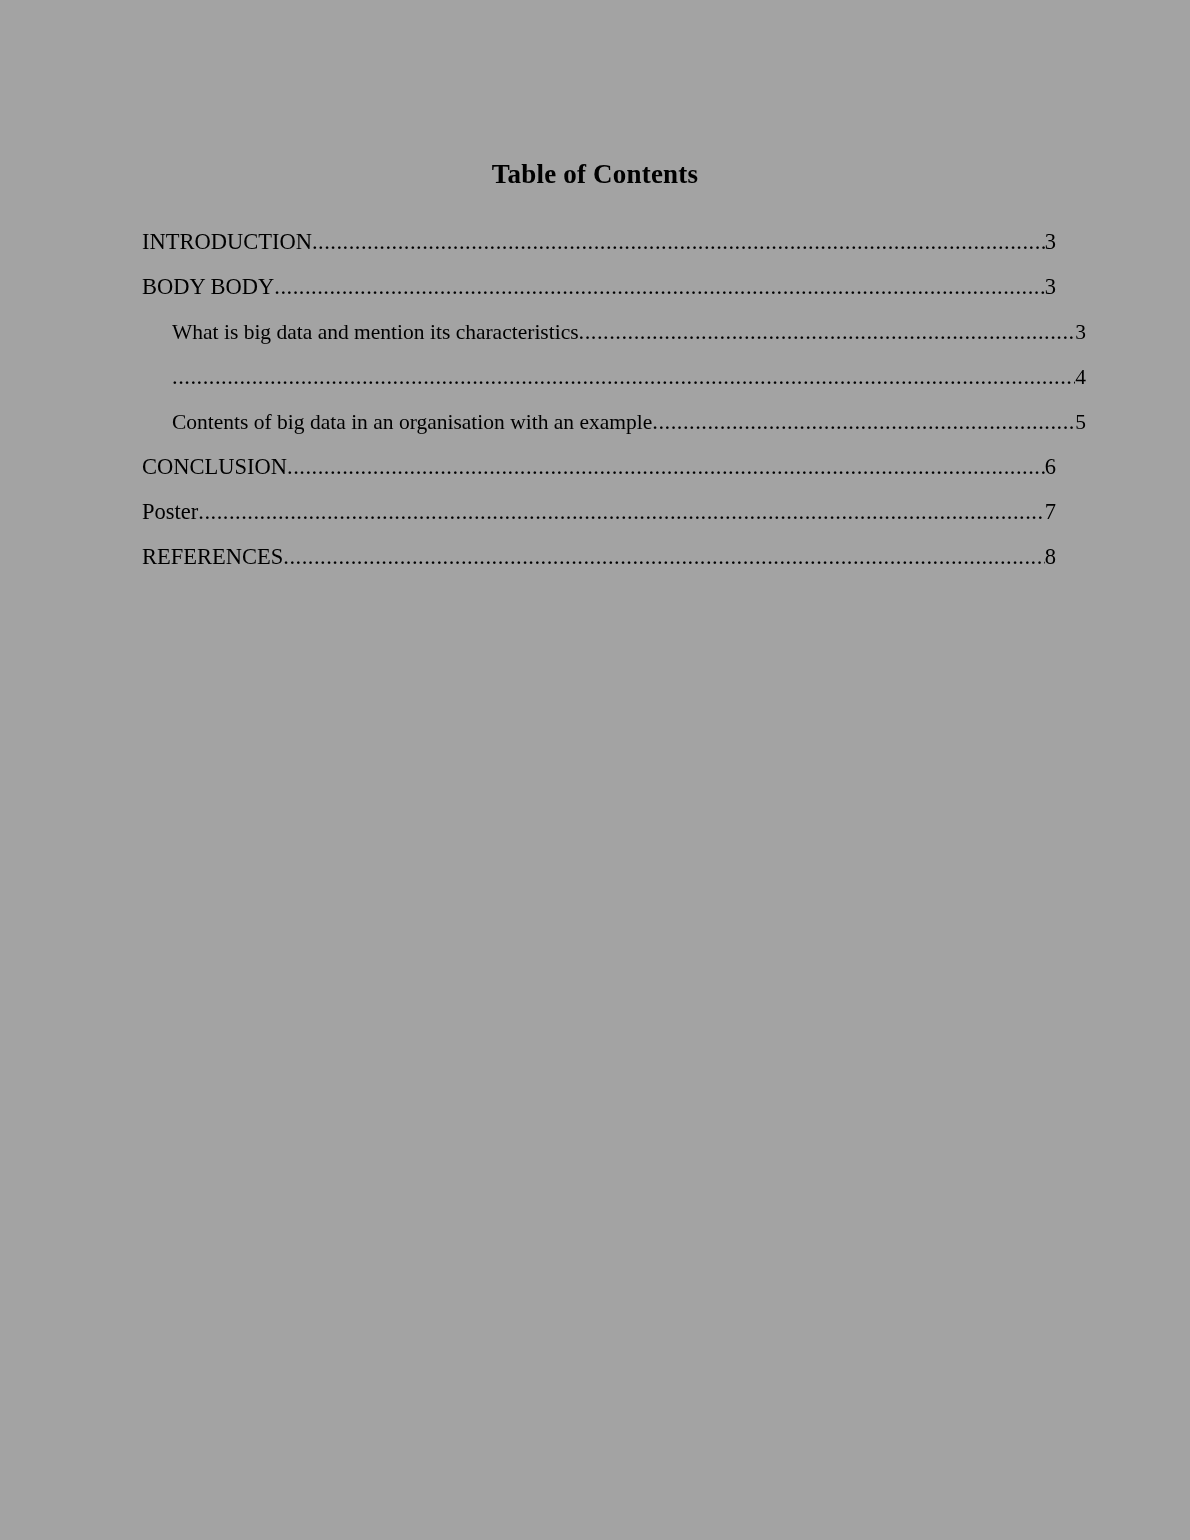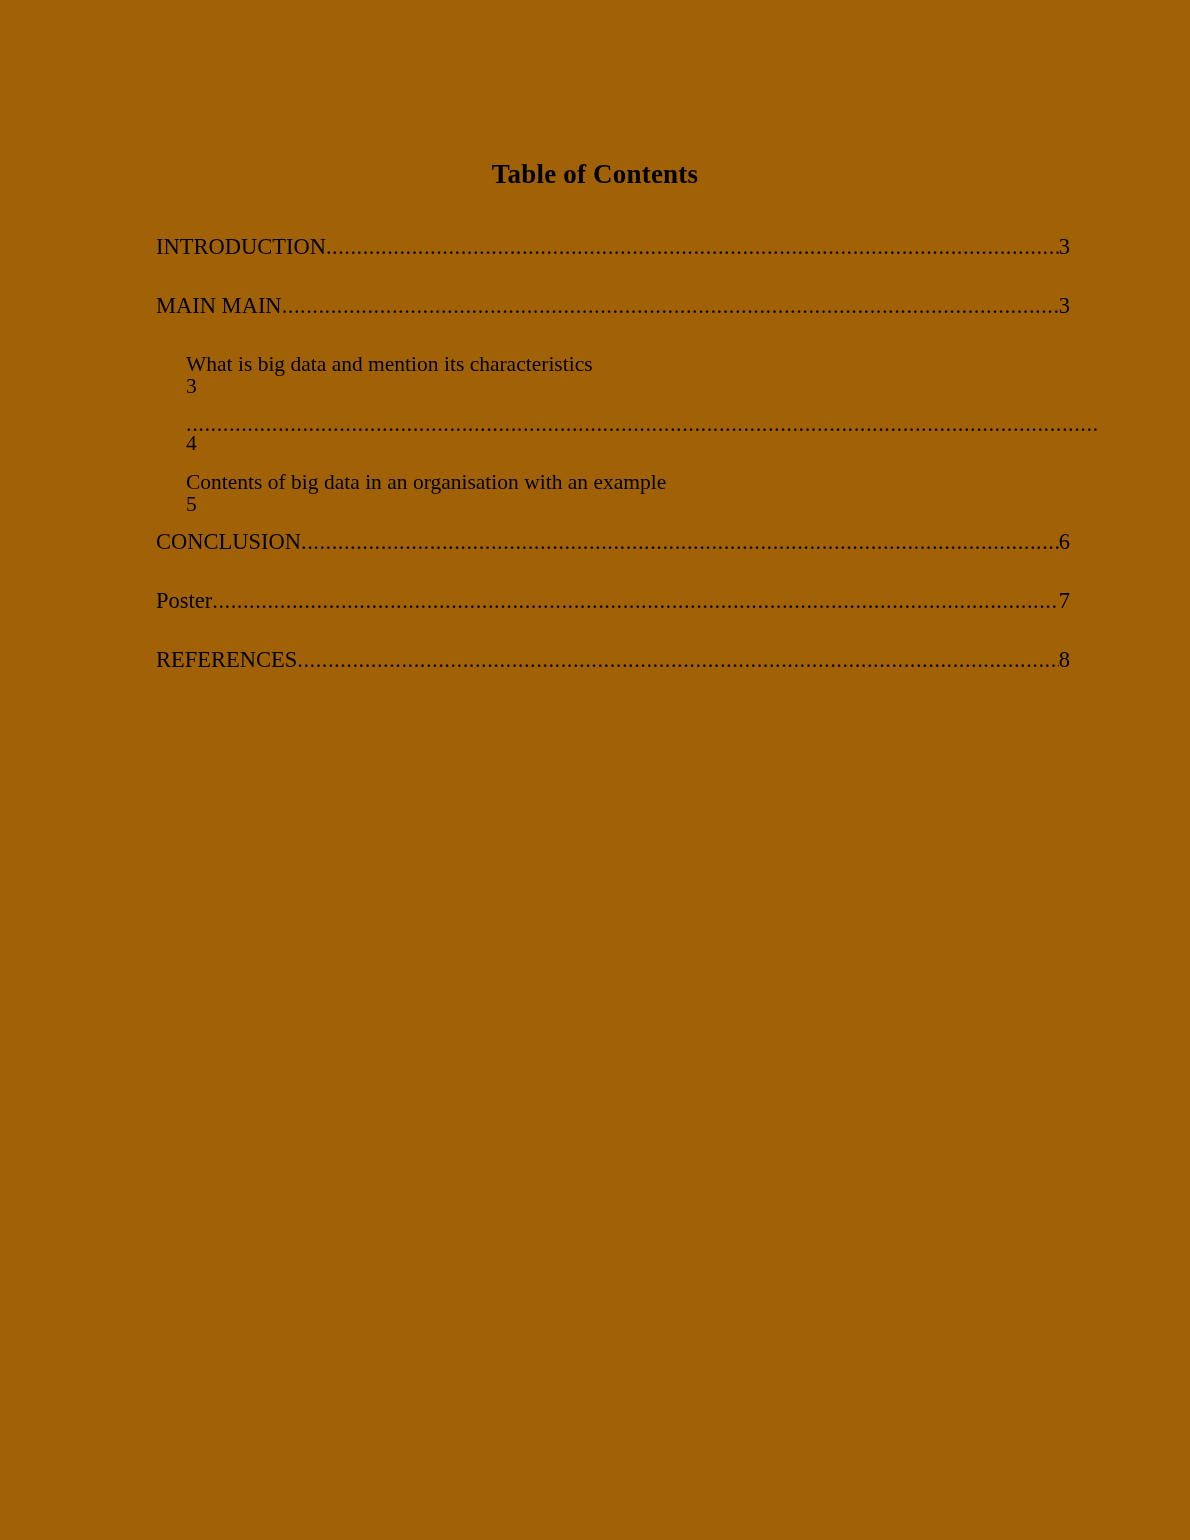--- a/index.html
+++ b/index.html
@@ -11,21 +11,21 @@
     width: 1190px;
     height: 1540px;
     font-family: "Liberation Serif", serif;
     color: #000000;
     -webkit-font-smoothing: antialiased;
   }
   .page {
     position: relative;
     width: 1190px;
     height: 1540px;
-    background: #a16207;
+    background: #a3a3a3;
     box-sizing: border-box;
     padding: 0;
   }
   .doc-title {
     text-align: center;
     font-weight: bold;
     font-size: 27px;
     line-height: 1.2;
     margin: 0;
     padding-top: 158px;
@@ -35,34 +35,33 @@
     margin: 0;
     padding: 0;
     list-style: none;
     position: absolute;
     left: 138px;
     right: 138px;
     top: 218px;
   }
   .toc-entry {
     display: flex;
-    align-items: flex-start;
+    align-items: center;
     width: 100%;
     font-size: 22.5px;
     line-height: 1.0;
-    margin: 18px;
+    margin: 4px;
     padding: 0;
     height: 41px;
     white-space: nowrap;
     overflow: hidden;
   }
   .toc-entry.level-2 {
     padding-left: 30px;
     font-size: 21.5px;
-    flex-direction: column;
   }
   .toc-label {
     flex: 0 0 auto;
   }
   .toc-dots {
     flex: 1 1 auto;
     overflow: hidden;
     white-space: nowrap;
     letter-spacing: 0.5px;
     font-size: 22.5px;
@@ -81,21 +80,21 @@
 
   <h1 class="doc-title">Table of Contents</h1>
 
   <ul class="toc" id="toc-list">
       <li class="toc-entry">
         <span class="toc-label">INTRODUCTION</span>
         <span class="toc-dots">.......................................................................................................................................................................................................</span>
         <span class="toc-page">3</span>
       </li>
       <li class="toc-entry">
-        <span class="toc-label">MAIN MAIN</span>
+        <span class="toc-label">BODY BODY</span>
         <span class="toc-dots">.......................................................................................................................................................................................................</span>
         <span class="toc-page">3</span>
       </li>
       <li class="toc-entry level-2">
         <span class="toc-label">What is big data and mention its characteristics</span>
         <span class="toc-dots">.......................................................................................................................................................................................................</span>
         <span class="toc-page">3</span>
       </li>
       <li class="toc-entry level-2">
         <span class="toc-dots">.......................................................................................................................................................................................................</span>

